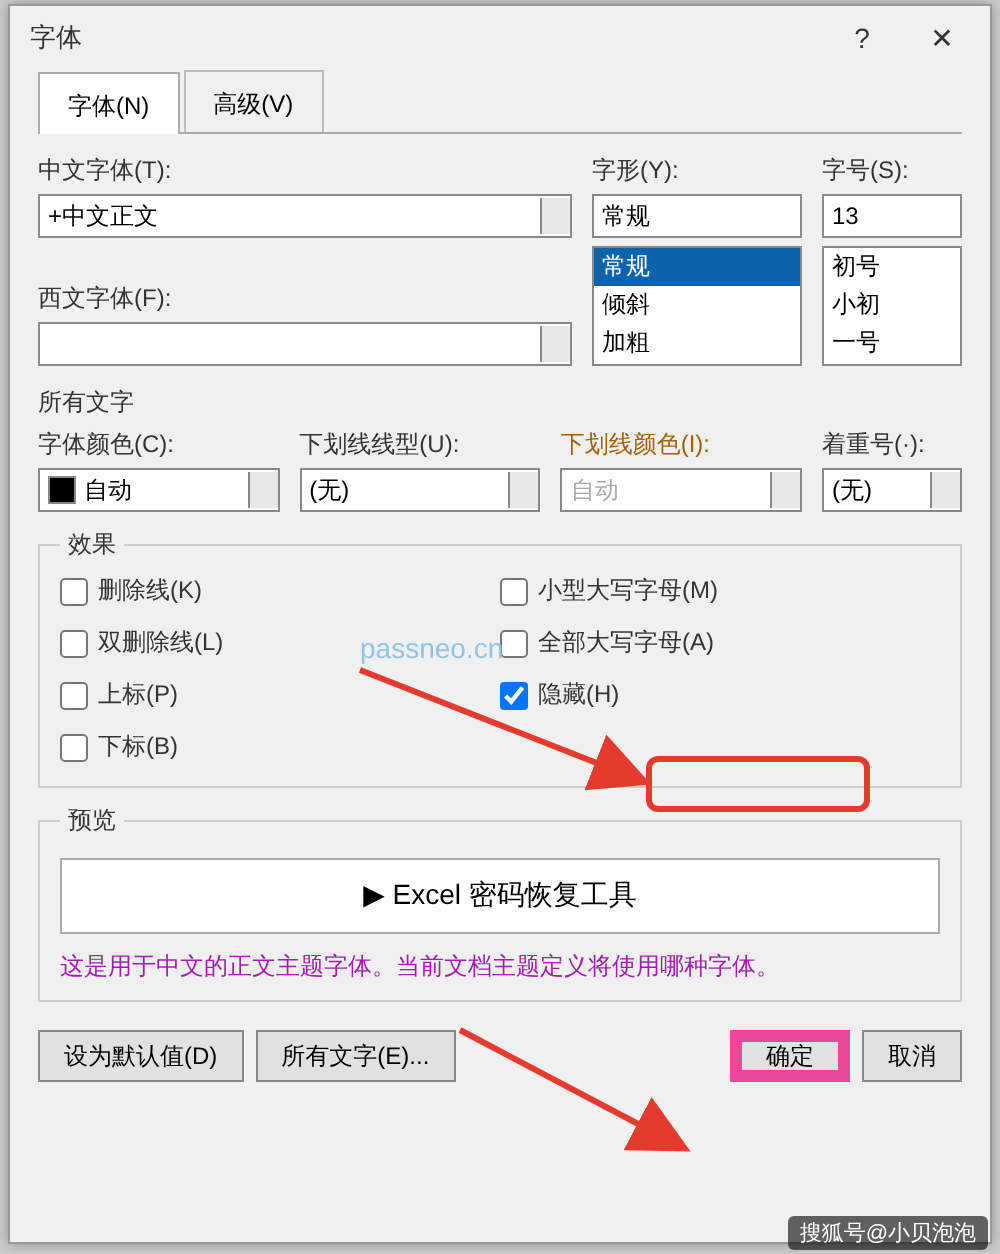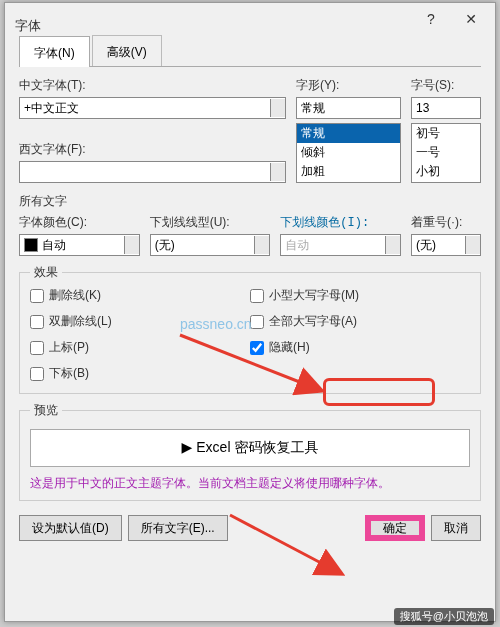--- a/index.html
+++ b/index.html
@@ -1,28 +1,28 @@
 <!DOCTYPE html>
 <html><head>
 <meta charset="utf-8">
 <style>
   * { box-sizing: border-box; font-family: "Microsoft YaHei", "SimSun", sans-serif; }
   body { margin: 0; background: #ccc; width: 500px; height: 627px; position: relative; overflow: hidden; }
   .dialog { position: absolute; left: 4px; top: 2px; width: 492px; height: 620px; background: #f0f0f0; border: 1px solid #999; box-shadow: 0 0 6px rgba(0,0,0,0.3); }
-  .titlebar { height: 32px; display: flex; align-items: flex-end; padding: 0 4px 0 10px; font-size: 13px; color: #333; }
+  .titlebar { height: 32px; display: flex; align-items: center; padding: 0 4px 0 10px; font-size: 13px; color: #333; }
   .titlebar .title { flex: 1; }
   .titlebar .tb-btn { width: 40px; height: 32px; display: flex; align-items: center; justify-content: center; color: #333; font-size: 14px; }
   .body { padding: 0 14px 10px; }
   .tabs { border-bottom: 1px solid #aaa; display: flex; margin-bottom: 10px; }
   .tab { padding: 8px 14px 5px; font-size: 12px; border: 1px solid #aaa; border-bottom: none; background: #fff; margin-right: 2px; position: relative; top: 1px; }
   .tab.inactive { background: #f0f0f0; border-color: #bbb; top: 0;}
   .row { display: flex; gap: 10px; margin-bottom: 4px; align-items: flex-end; }
   .col { display: flex; flex-direction: column; }
   label { font-size: 12px; color: #333; margin-bottom: 3px; }
-  label.disabled { color: #0369a1; font-family: Liberation Mono, monospace; }
+  label.disabled { color: #a16207; }
   select, .combo, input[type=text] { font-size: 12px; height: 22px; border: 1px solid #888; background: #fff; padding: 1px 4px; }
   .combo { display: flex; align-items: center; justify-content: space-between; }
   .combo::after { content: ""; width: 14px; height: 18px; border-left: 1px solid #888; display: inline-block; background: #e8e8e8; margin: -1px -4px -1px 4px; position: relative;}
   .combo .chev { position: absolute; right: 8px; font-size: 9px; color: #555;}
   .combo.wrap { position: relative; }
   .listbox { border: 1px solid #888; background: #fff; font-size: 12px; height: 60px; overflow: hidden; }
   .listbox div { padding: 1px 4px; }
   .listbox .sel { background: #0a64ad; color: #fff; }
   fieldset { border: 1px solid #ccc; margin: 8px 0 0; padding: 6px 10px 8px; }
   legend { font-size: 12px; color: #333; padding: 0 4px; }
@@ -87,22 +87,22 @@
       <div class="col" style="width:105px">
         <div class="listbox">
           <div class="sel">常规</div>
           <div>倾斜</div>
           <div>加粗</div>
         </div>
       </div>
       <div class="col" style="width:70px">
         <div class="listbox">
           <div>初号</div>
+          <div>小初</div>
           <div>一号</div>
-          <div>小初</div>
         </div>
       </div>
     </div>
 
     <div class="section-label">所有文字</div>
     <div class="row">
       <div class="col" style="flex:1">
         <label>字体颜色(C):</label>
         <div class="combo wrap">
             <span><span class="color-sw" style="background:#000"></span><span>自动</span></span>

